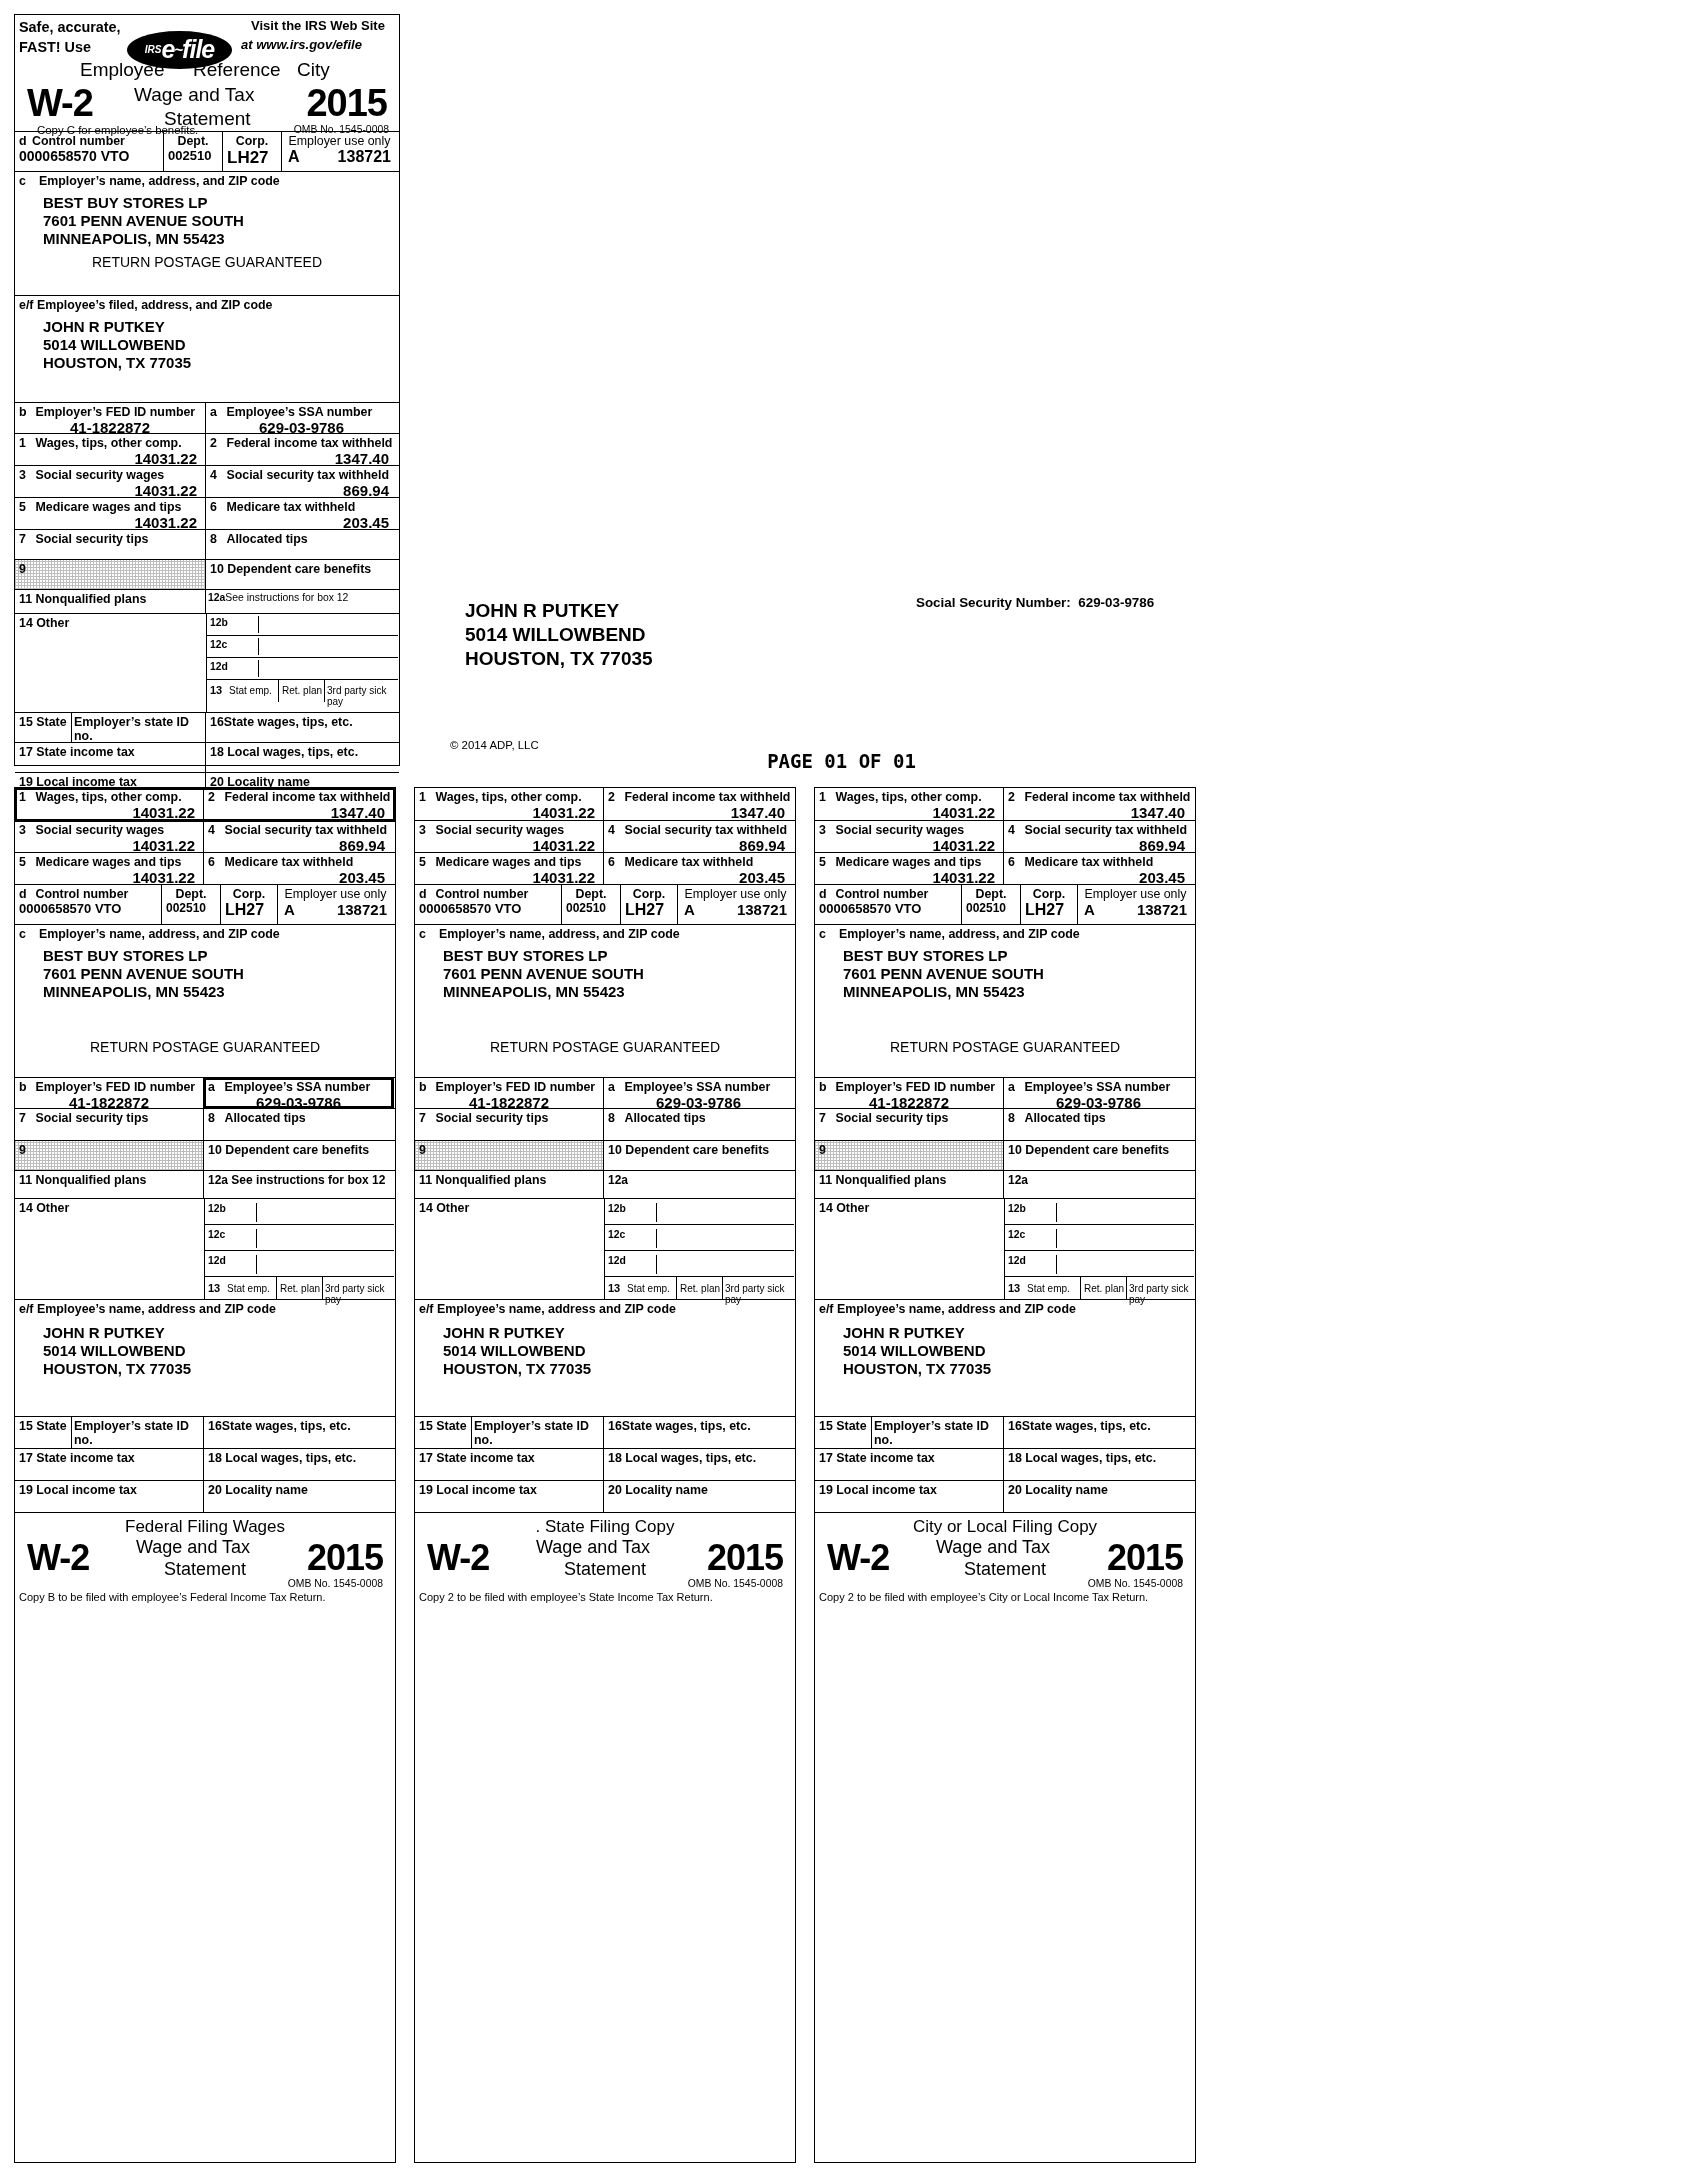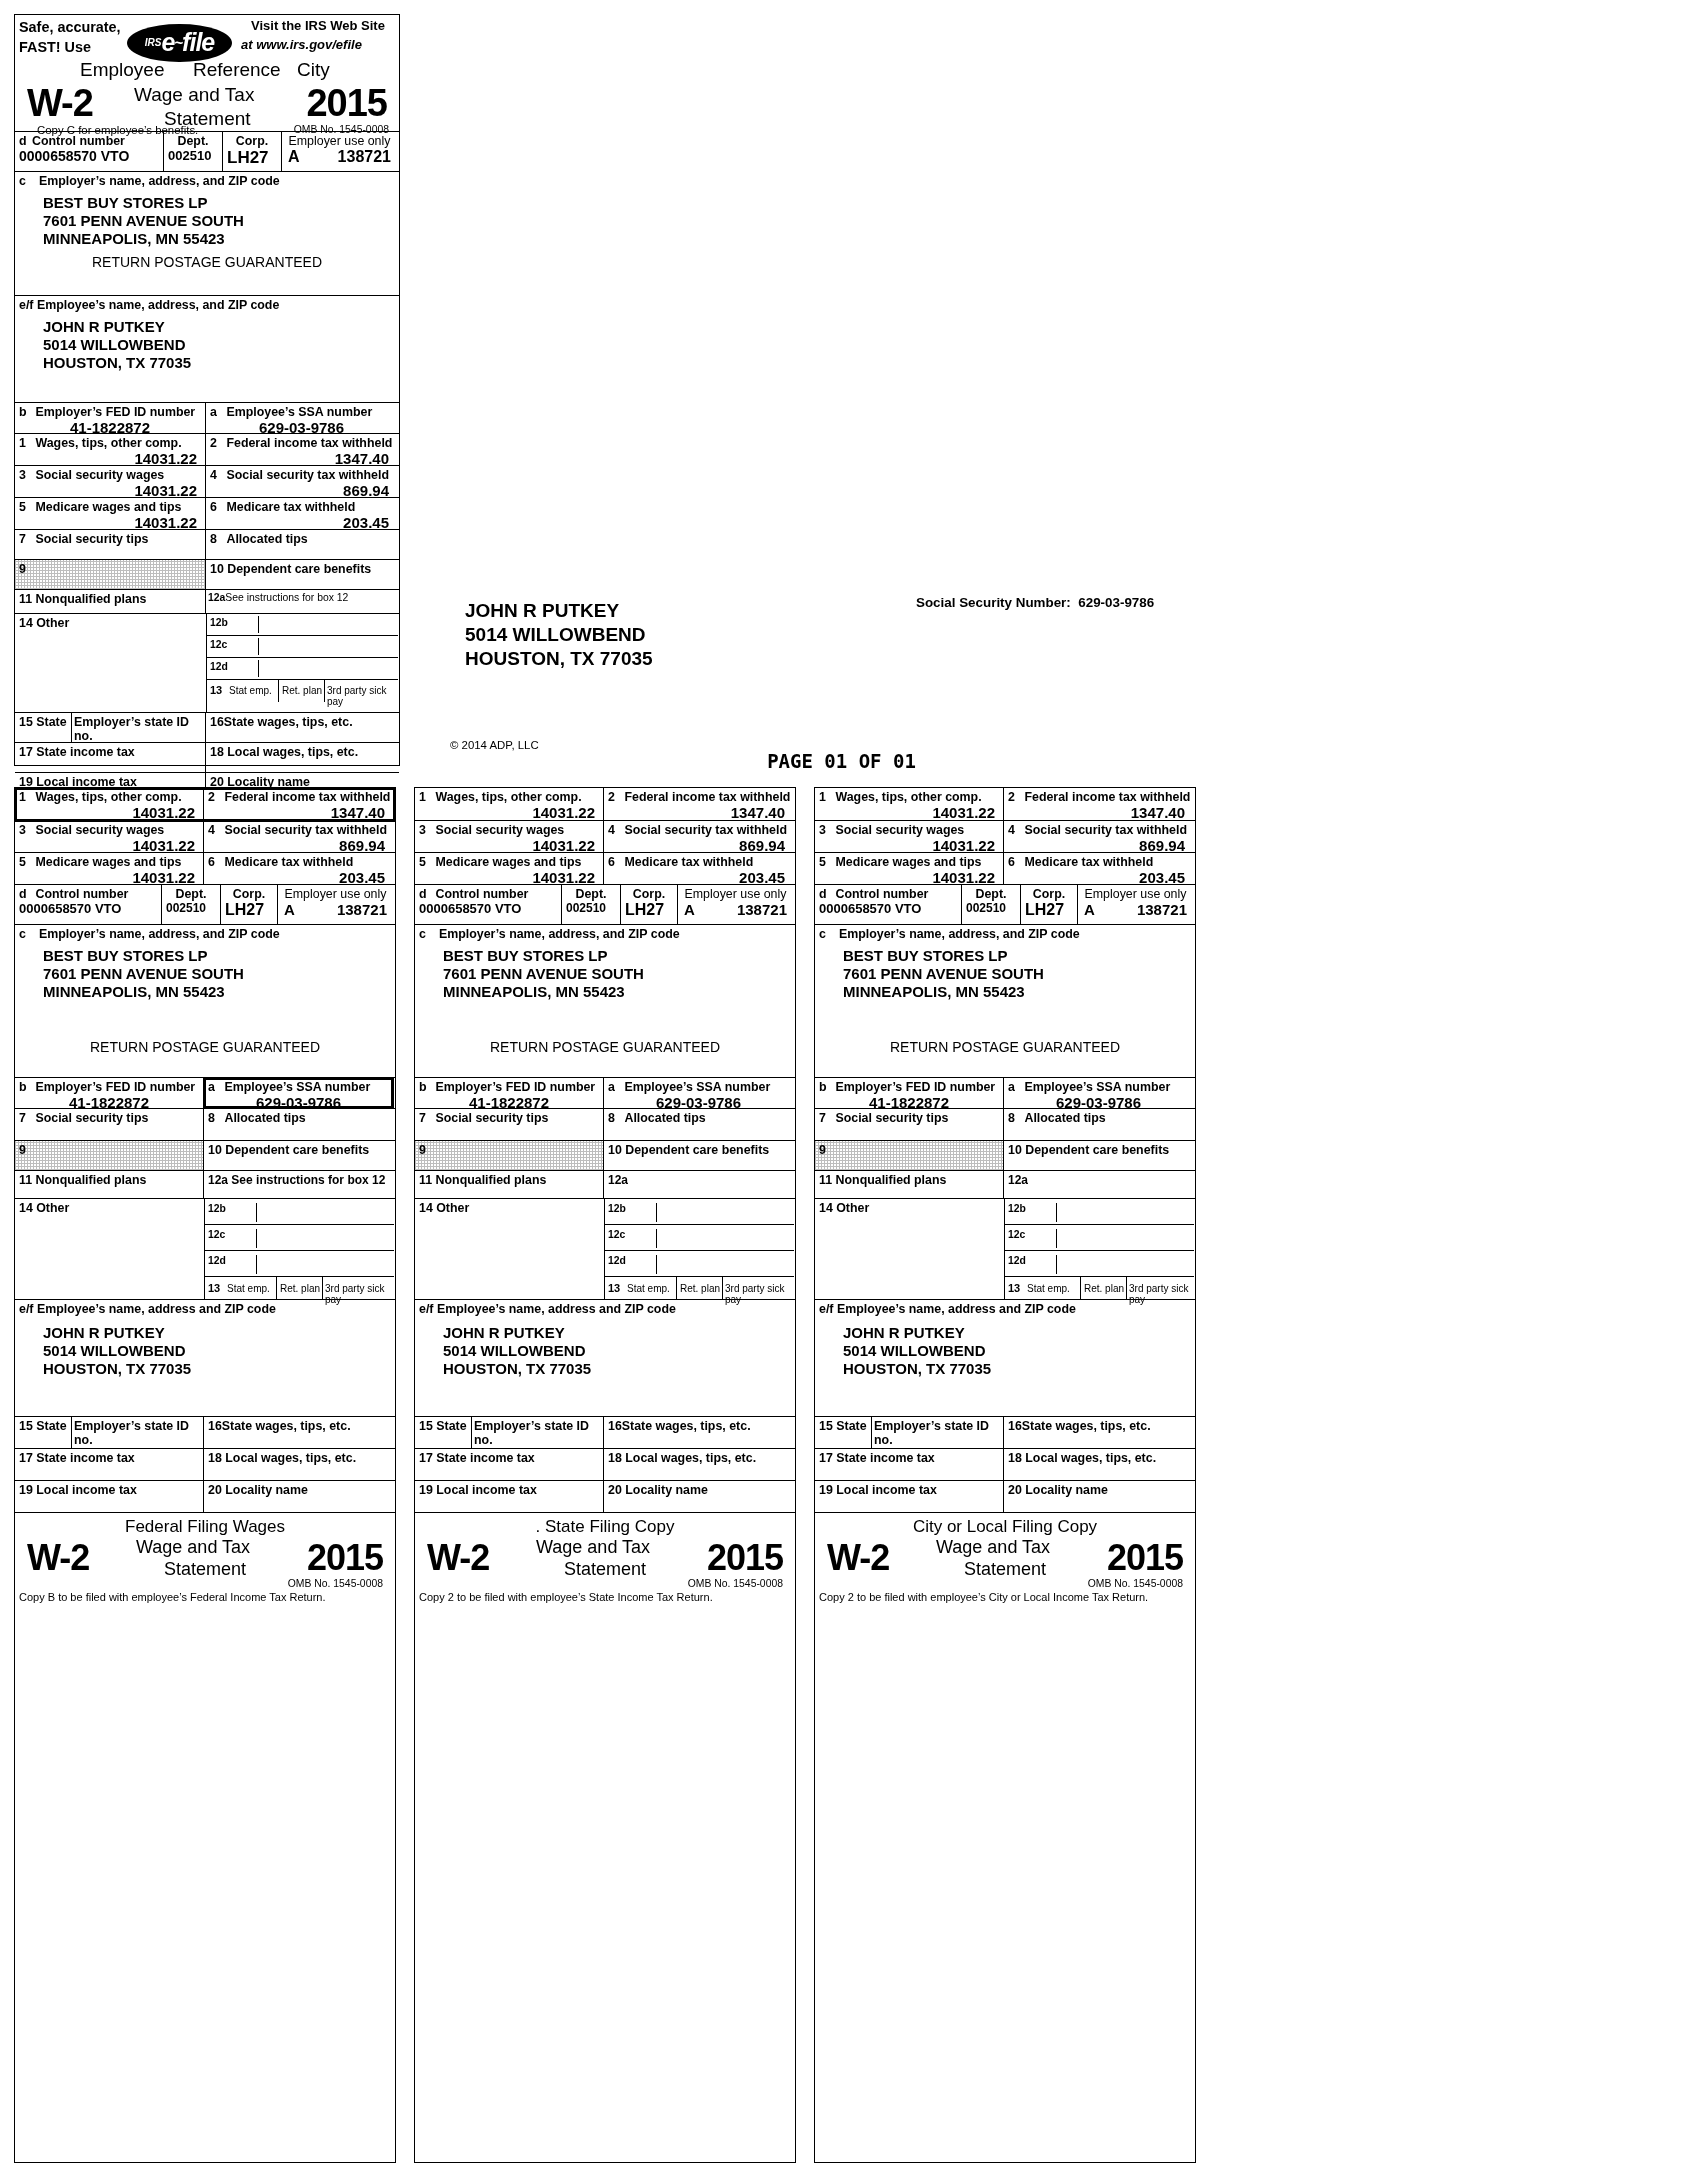--- a/index.html
+++ b/index.html
@@ -30,21 +30,21 @@
 
   
   #copyc {
     position:absolute; left:14px; top:14px; width:386px; height:752px;
     border:1.5px solid #000; background:#fff;
   }
   #copyc .hdr { position:relative; height:117px; border-bottom:1.5px solid #000; }
   .efile-line1 { position:absolute; left:4px; top:4px; font-size:14.4px; font-weight:bold; }
   .efile-line2 { position:absolute; left:4px; top:24px; font-size:14.4px; font-weight:bold; }
   .efile-logo {
-    position:absolute; left:112px; top:9px; width:105px; height:38px;
+    position:absolute; left:112px; top:16px; width:105px; height:38px;
     background:#000; border-radius:52px/19px;
     color:#fff; font-style:italic; font-weight:bold;
     font-size:25px; line-height:37px; text-align:center; letter-spacing:-1px;
     overflow:hidden;
   }
   .efile-logo .irs {
     font-size:10px; position:relative; top:-5px; letter-spacing:0;
   }
   .efile-logo .bolt { font-size:15px; position:relative; top:-3px; }
   .visit1 { position:absolute; left:236px; top:3px; font-size:13px; font-weight:bold; }
@@ -168,21 +168,21 @@
         <span class="num">c</span>&nbsp;&nbsp;<span>Employer’s name, address, and ZIP code</span>
       </div>
       <div class="addr" style="padding-top:6px">BEST  BUY  STORES  LP</div>
       <div class="addr">7601  PENN  AVENUE  SOUTH</div>
       <div class="addr">MINNEAPOLIS,   MN   55423</div>
       <div class="rpg">RETURN POSTAGE GUARANTEED</div>
     </div>
 
     <div class="row" style="height:107px">
       <div class="lab">
-        <span class="num">e/f</span>&nbsp;<span>Employee’s name, address, and ZIP code</span>
+        <span class="num">e/f</span>&nbsp;<span>Employee’s filed, address, and ZIP code</span>
       </div>
       <div class="addr" style="padding-top:6px">JOHN  R  PUTKEY</div>
       <div class="addr">5014  WILLOWBEND</div>
       <div class="addr">HOUSTON,   TX   77035</div>
     </div>
 
     <div class="row" style="height:31px">
       <div class="cell brd" style="width:191px">
         <div class="lab">
           <span class="num">b</span>&nbsp;<span>Employer’s FED ID number</span>

